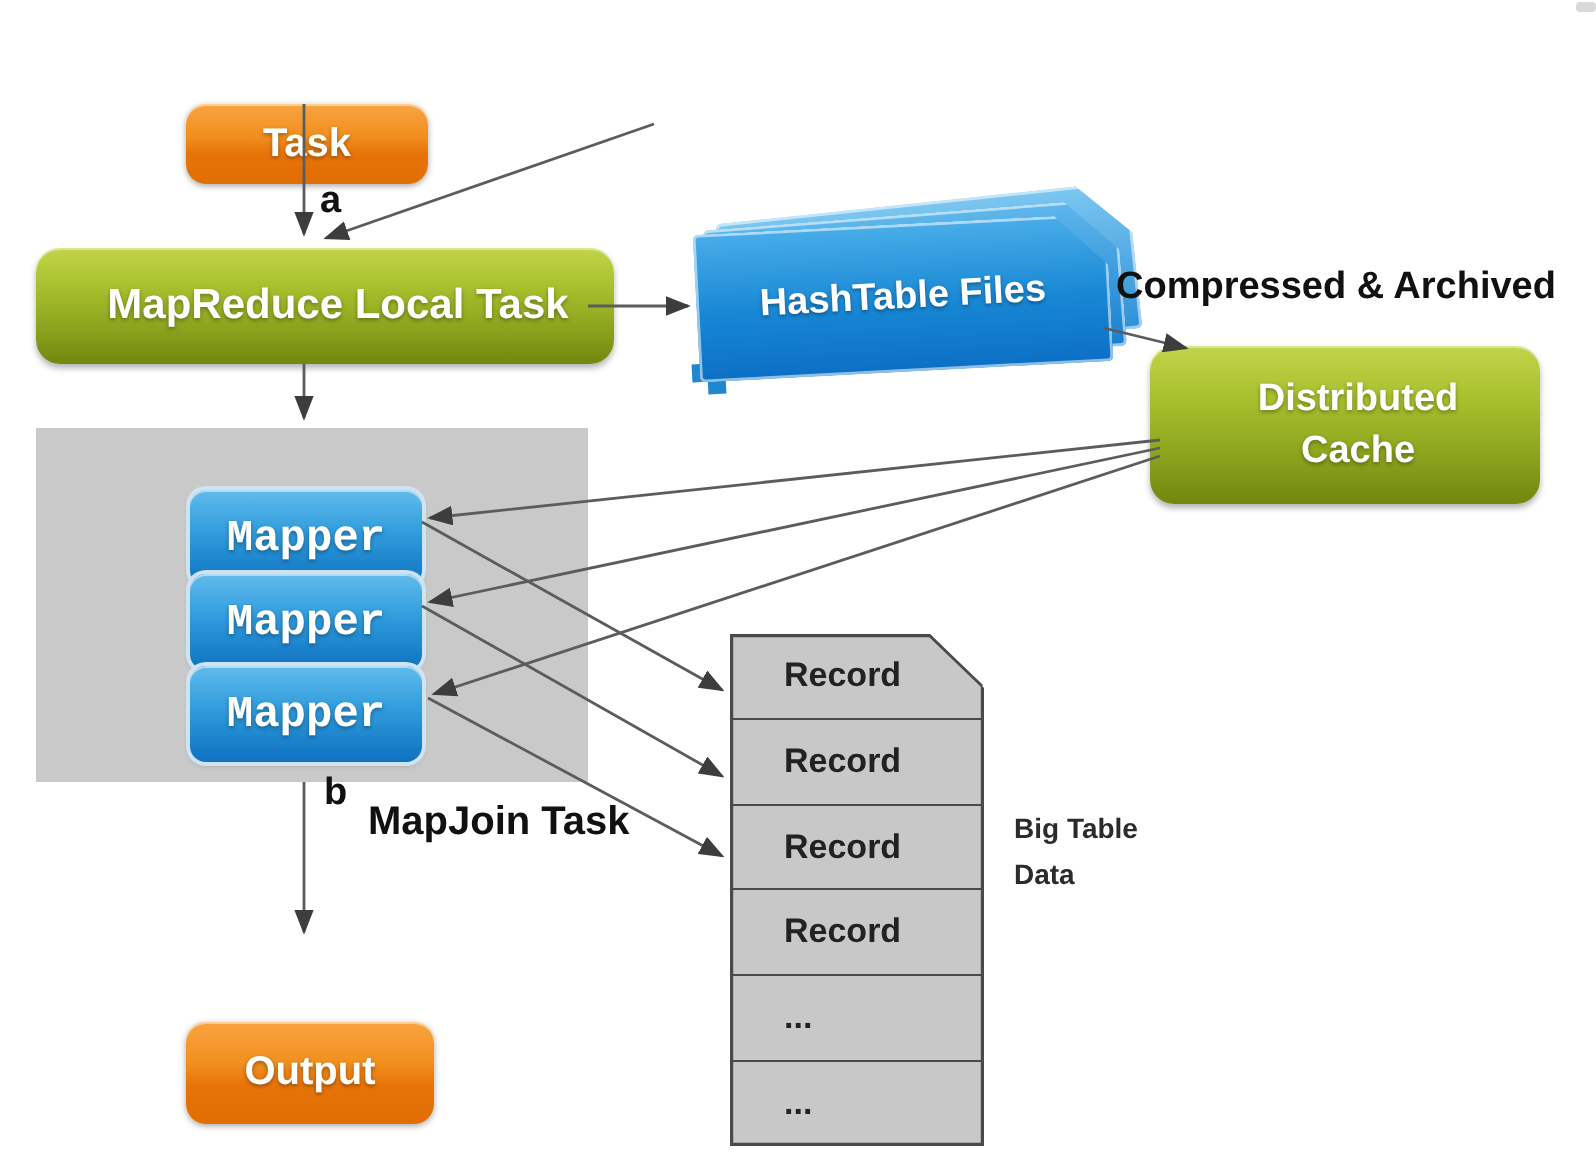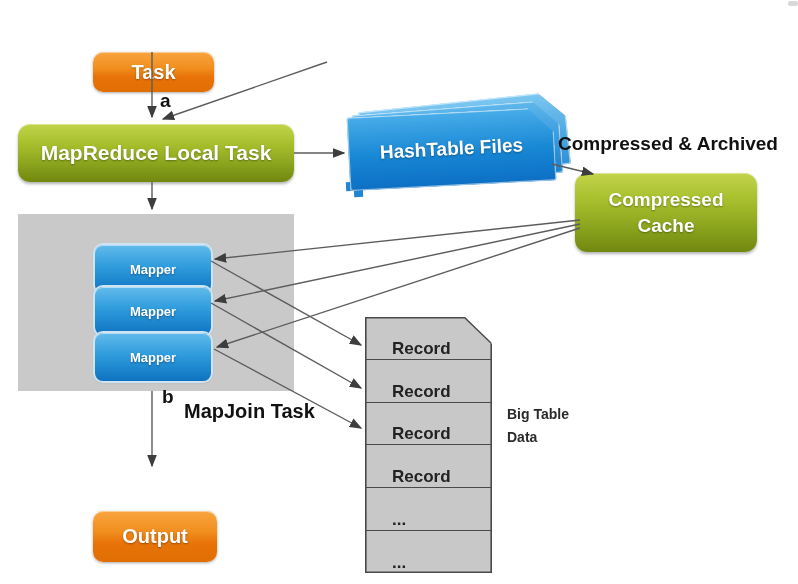--- a/index.html
+++ b/index.html
@@ -8,21 +8,21 @@
 
   .node{position:absolute;display:flex;align-items:center;justify-content:center;
         color:#fff;font-weight:bold;text-shadow:0 1px 2px rgba(0,0,0,.35);}
 
   .orange{background:linear-gradient(180deg,#f9a440 0%,#f18f1f 40%,#e87409 62%,#e06e02 100%);
           border-radius:10px;
           box-shadow:inset 0 1px 0 rgba(255,255,255,.45),0 1px 3px rgba(0,0,0,.35);margin-top:40px;}
 
   .green{background:linear-gradient(180deg,#c2d44a 0%,#a7bf2c 35%,#8aa31d 70%,#71870f 100%);
          border-radius:12px;
-         box-shadow:inset 0 1px 0 rgba(255,255,255,.4),0 2px 3px rgba(0,0,0,.3);}
+         box-shadow:inset 0 1px 0 rgba(255,255,255,.4),0 2px 3px rgba(0,0,0,.3);padding-left:13px;}
 
   .blue-btn{background:linear-gradient(180deg,#62bbeb 0%,#2f9cdd 45%,#0e72c0 100%);
             border-radius:8px;
             box-shadow:0 0 0 2px #cfe3f2,0 1px 3px rgba(0,0,0,.3),inset 0 1px 0 rgba(255,255,255,.5);}
 
   #task{left:93px;top:12px;width:121px;height:40px;font-size:20px;}
   #mapreduce{left:18px;top:124px;width:276px;height:58px;font-size:21px;}
   #output{left:93px;top:471px;width:124px;height:51px;font-size:20px;}
   #distcache{left:575px;top:173px;width:182px;height:79px;font-size:19px;}
   #distcache .txt{width:130px;text-align:center;line-height:26px;}
@@ -47,27 +47,27 @@
          background:linear-gradient(180deg,#5eb7ec,#1a80cd);}
   .s-front{transform:rotate(-3deg);
            background:linear-gradient(180deg,#49ade9 0%,#1787d4 55%,#0d6fc4 100%);
            display:flex;align-items:center;justify-content:center;
            font-size:19px;color:#fff;font-weight:bold;text-shadow:0 1px 2px rgba(0,0,0,.35);}
   .notch{position:absolute;width:9px;height:9px;background:#1f87d2;transform:rotate(-3deg);}
 
   
   #graybox{position:absolute;left:18px;top:214px;width:276px;height:177px;background:#c9c9c9;}
 
-  .mapper{left:95px;width:116px;height:48px;font-size:13px;}
+  .mapper{left:95px;width:116px;height:48px;font-size:22px;font-family:Liberation Mono, monospace;}
 
   
   #records{position:absolute;left:365px;top:317px;width:127px;height:256px;background:#c8c8c8;
            clip-path:polygon(0 0,calc(100% - 27px) 0,100% 27px,100% 100%,0 100%);
            box-shadow:inset 0 0 0 1.6px #4a4a4a;display:flex;flex-direction:column;}
-  .rrow{flex:1;display:flex;align-items:flex-end;padding-left:27px;font-size:17px;
+  .rrow{flex:1;display:flex;align-items:center;padding-left:27px;font-size:17px;
         font-weight:bold;color:#222;border-bottom:1.6px solid #4a4a4a;}
   .rrow:last-child{border-bottom:none;}
 
   #bigtable-label{position:absolute;left:507px;top:403px;width:70px;font-size:14px;
                   font-weight:bold;color:#2b2b2b;line-height:23px;}
 
   .steplabel{position:absolute;font-weight:bold;font-size:19px;color:#111;}
   #label-a{left:160px;top:90px;}
   #label-b{left:162px;top:386px;}
   #label-mapjoin{position:absolute;left:184px;top:400px;font-size:20px;font-weight:bold;color:#111;}
@@ -97,21 +97,21 @@
     <div class="notch" style="left:-2px;top:70px;"></div>
     <div class="notch" style="left:6px;top:76px;"></div>
     <div class="sheet s-back"></div>
     <div class="sheet s-mid"></div>
     <div class="sheet s-front">
       <span>HashTable Files</span>
     </div>
   </div>
 
   <div id="distcache" class="node green">
-    <div class="txt">Compressed Cache</div>
+    <div class="txt">Distributed Cache</div>
   </div>
 
   <div class="node blue-btn mapper" style="top:245px;">
     <span>Mapper</span>
   </div>
   <div class="node blue-btn mapper" style="top:287px;">
     <span>Mapper</span>
   </div>
   <div class="node blue-btn mapper" style="top:333px;">
     <span>Mapper</span>

